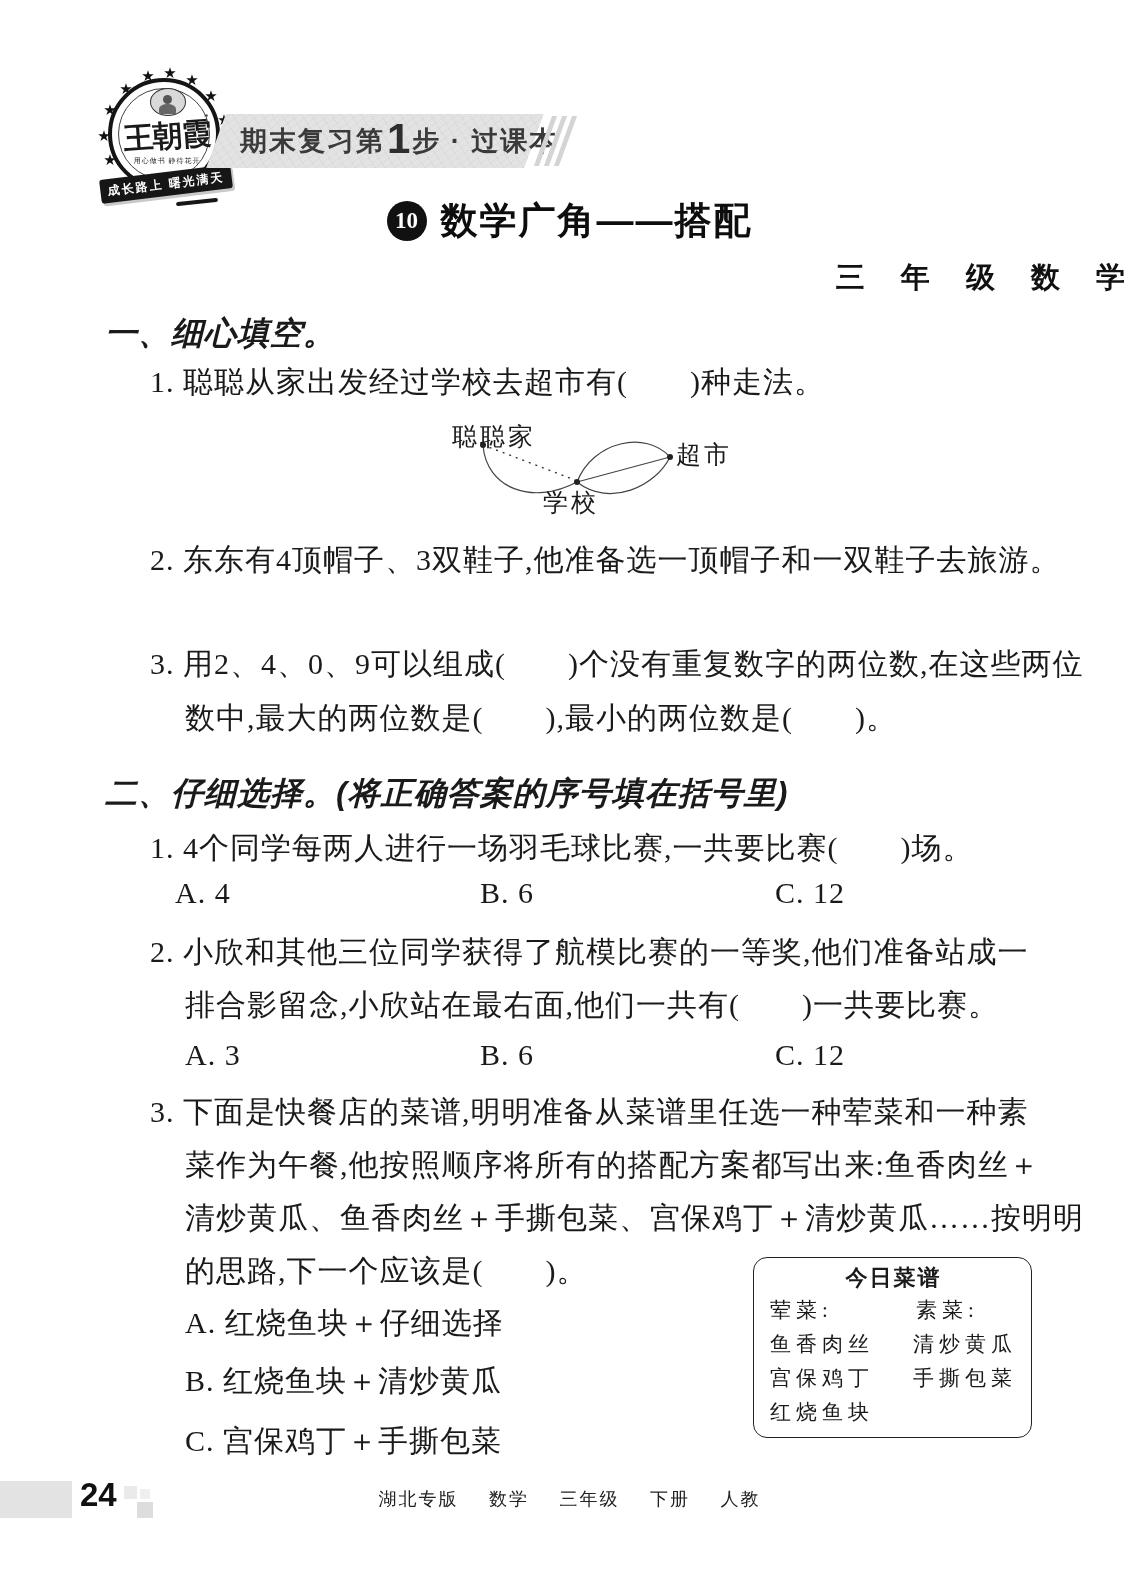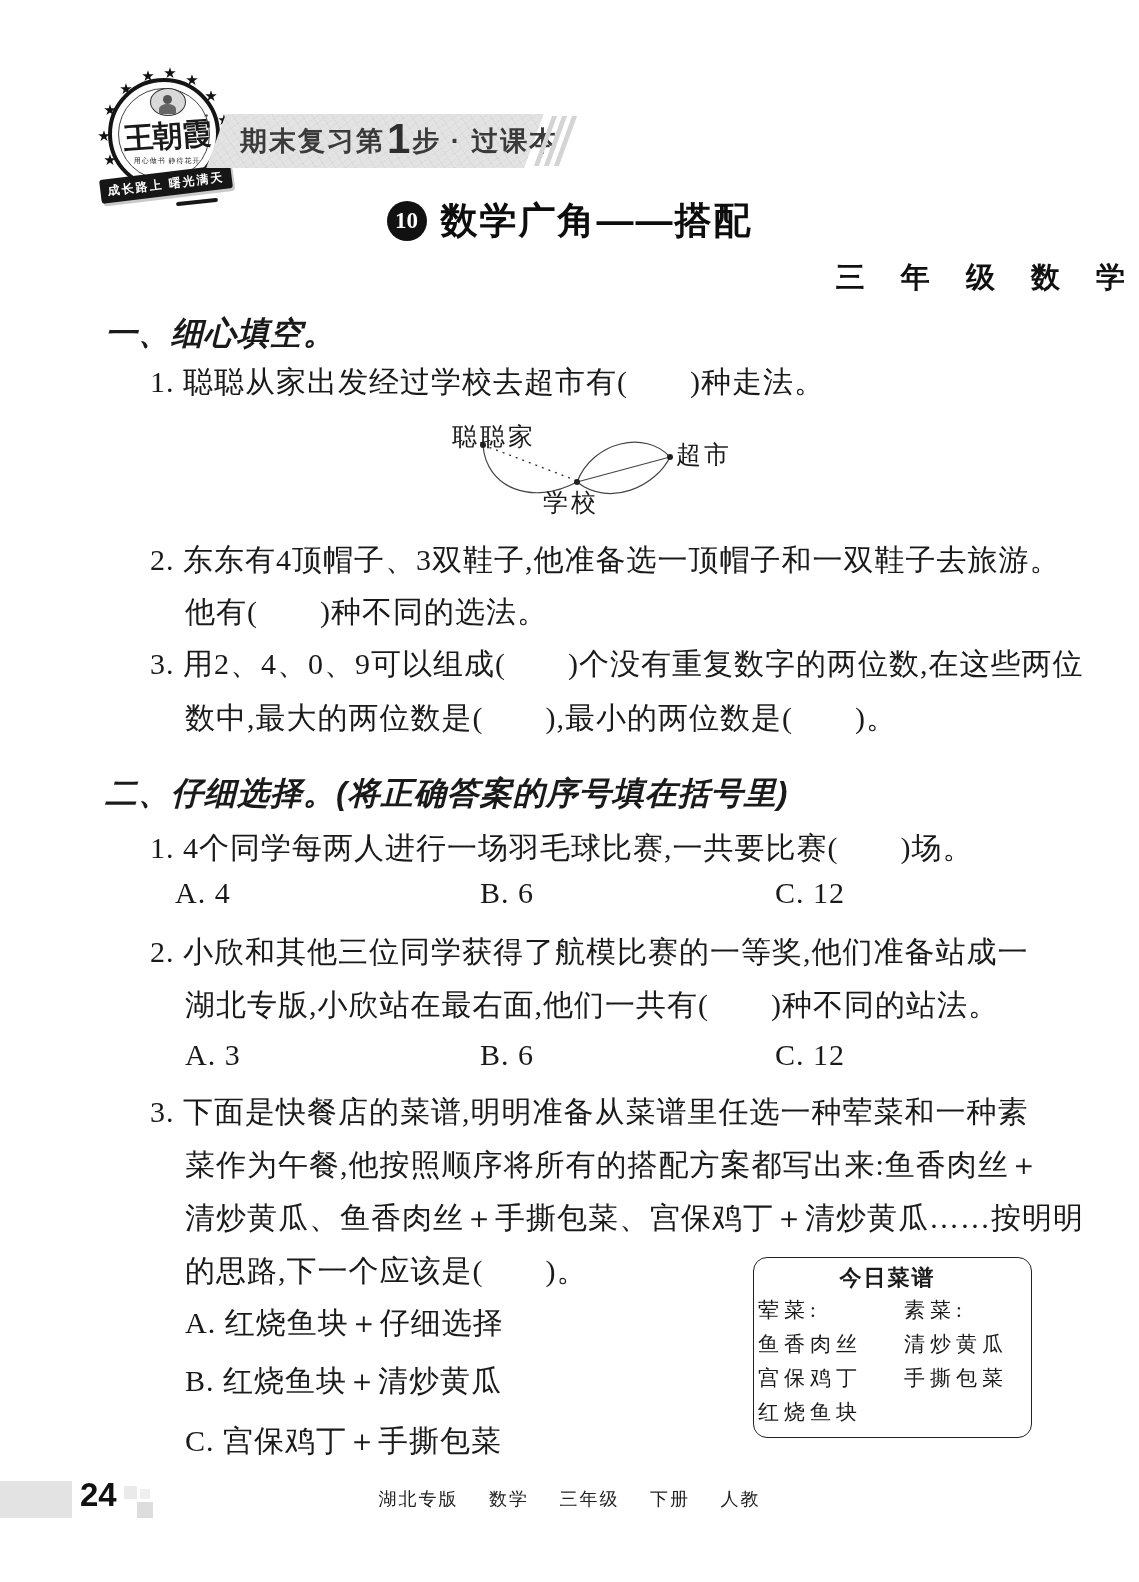--- a/index.html
+++ b/index.html
@@ -68,21 +68,21 @@
     font-family:"Liberation Sans","DejaVu Sans",sans-serif;
     font-size:29px;font-weight:600;letter-spacing:14px;color:#111;}
 
   
   .diagram-svg{left:420px;top:408px;}
   .diagram-label{font-size:25px;letter-spacing:3px;}
 
   
   .menu-box{left:753px;top:1257px;width:279px;height:181px;
     border:1.5px solid #222;border-radius:14px;box-sizing:border-box;
-    padding:5px 14px 0 4px;}
+    padding:5px 14px 0 16px;}
   .menu-title{text-align:center;font-family:"Liberation Sans","DejaVu Sans",sans-serif;
     font-weight:bold;font-size:22px;letter-spacing:2px;}
   .menu-row{display:flex;line-height:34px;font-size:21px;letter-spacing:5px;}
   .menu-col1{width:146px;}
   .menu-col2{flex:1;}
 
   
   .footer-bar{left:0;top:1481px;width:72px;height:37px;background:#e3e3e3;}
   .footer-page{left:80px;top:1476px;font-family:"Liberation Sans","DejaVu Sans",sans-serif;
     font-weight:bold;font-size:33px;color:#111;}
@@ -151,33 +151,32 @@
     <path d="M157,74 C190,100 236,78 250,49" fill="none" stroke="#444" stroke-width="1.2"></path>
     <circle cx="63" cy="37" r="3" fill="#222"></circle>
     <circle cx="157" cy="74" r="3" fill="#222"></circle>
     <circle cx="250" cy="49" r="3" fill="#222"></circle>
   </svg>
   <div class="abs diagram-label" style="left:452px;top:420px">聪聪家</div>
   <div class="abs diagram-label" style="left:676px;top:438px">超市</div>
   <div class="abs diagram-label" style="left:543px;top:486px">学校</div>
 
   <div class="abs body-line" style="left:150px;top:540px">2. 东东有4顶帽子、3双鞋子,他准备选一顶帽子和一双鞋子去旅游。</div>
-  <div class="abs body-line" style="left:185px;top:592px">他有(　　)种不同的选法。</div>
   <div class="abs body-line" style="left:150px;top:644px">3. 用2、4、0、9可以组成(　　)个没有重复数字的两位数,在这些两位</div>
   <div class="abs heading" style="left:105px;top:772px">二、仔细选择。(将正确答案的序号填在括号里)</div>
 
   <div class="abs body-line" style="left:185px;top:698px">数中,最大的两位数是(　　),最小的两位数是(　　)。</div>
 
   <div class="abs body-line" style="left:150px;top:828px">1. 4个同学每两人进行一场羽毛球比赛,一共要比赛(　　)场。</div>
   <div class="abs body-line" style="left:175px;top:876px">A. 4</div>
   <div class="abs body-line" style="left:480px;top:876px">B. 6</div>
   <div class="abs body-line" style="left:775px;top:876px">C. 12</div>
 
   <div class="abs body-line" style="left:150px;top:932px">2. 小欣和其他三位同学获得了航模比赛的一等奖,他们准备站成一</div>
-  <div class="abs body-line" style="left:185px;top:985px">湖北专版,小欣站在最右面,他们一共有(　　)种不同的站法。</div>
+  <div class="abs body-line" style="left:185px;top:985px">排合影留念,小欣站在最右面,他们一共有(　　)一共要比赛。</div>
   <div class="abs body-line" style="left:185px;top:1038px">A. 3</div>
   <div class="abs body-line" style="left:480px;top:1038px">B. 6</div>
   <div class="abs body-line" style="left:775px;top:1038px">C. 12</div>
 
   <div class="abs body-line" style="left:150px;top:1092px">3. 下面是快餐店的菜谱,明明准备从菜谱里任选一种荤菜和一种素</div>
   <div class="abs body-line" style="left:185px;top:1145px">菜作为午餐,他按照顺序将所有的搭配方案都写出来:鱼香肉丝＋</div>
   <div class="abs body-line" style="left:185px;top:1198px">清炒黄瓜、鱼香肉丝＋手撕包菜、宫保鸡丁＋清炒黄瓜……按明明</div>
   <div class="abs body-line" style="left:185px;top:1251px">的思路,下一个应该是(　　)。</div>
   <div class="abs body-line" style="left:185px;top:1303px">A. 红烧鱼块＋仔细选择</div>
   <div class="abs body-line" style="left:185px;top:1361px">B. 红烧鱼块＋清炒黄瓜</div>

